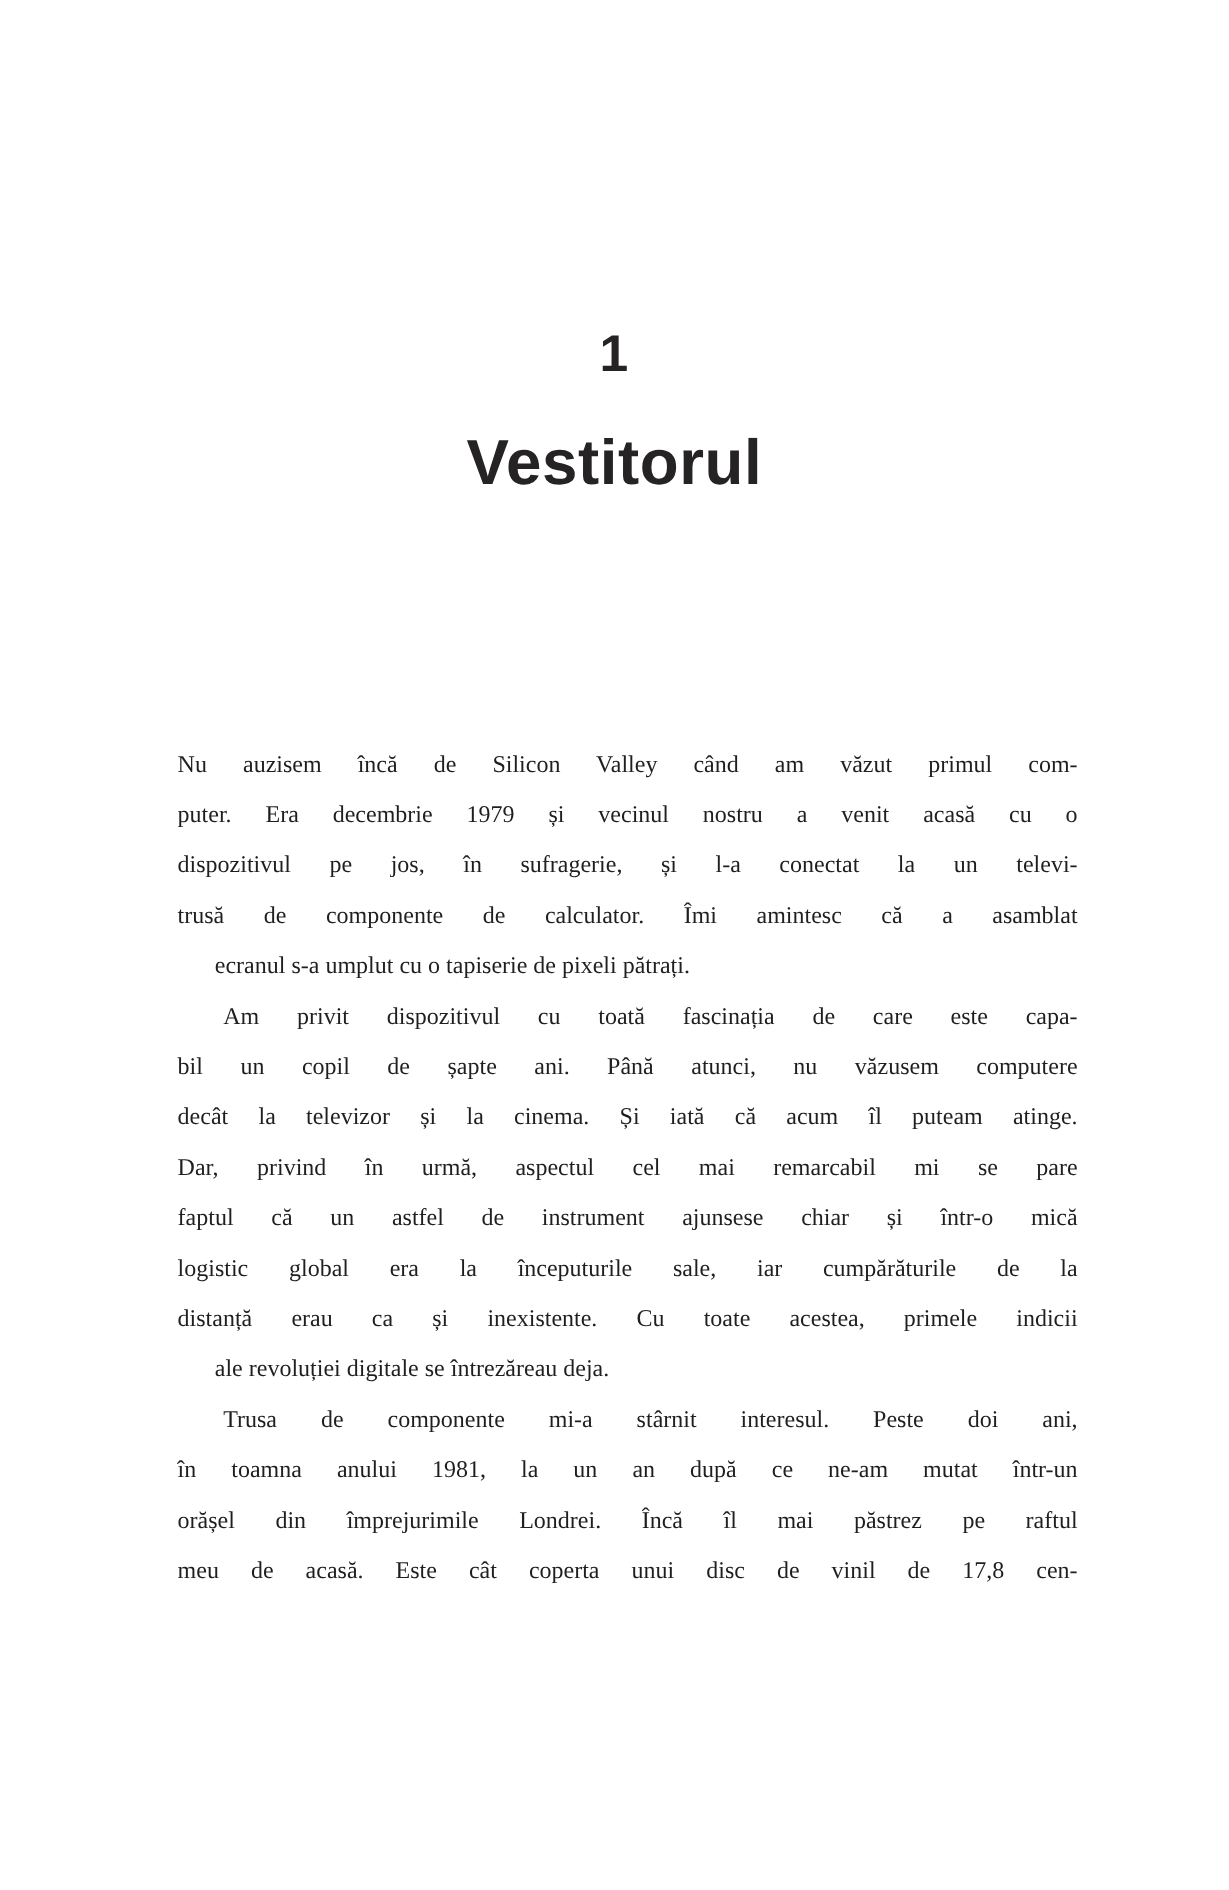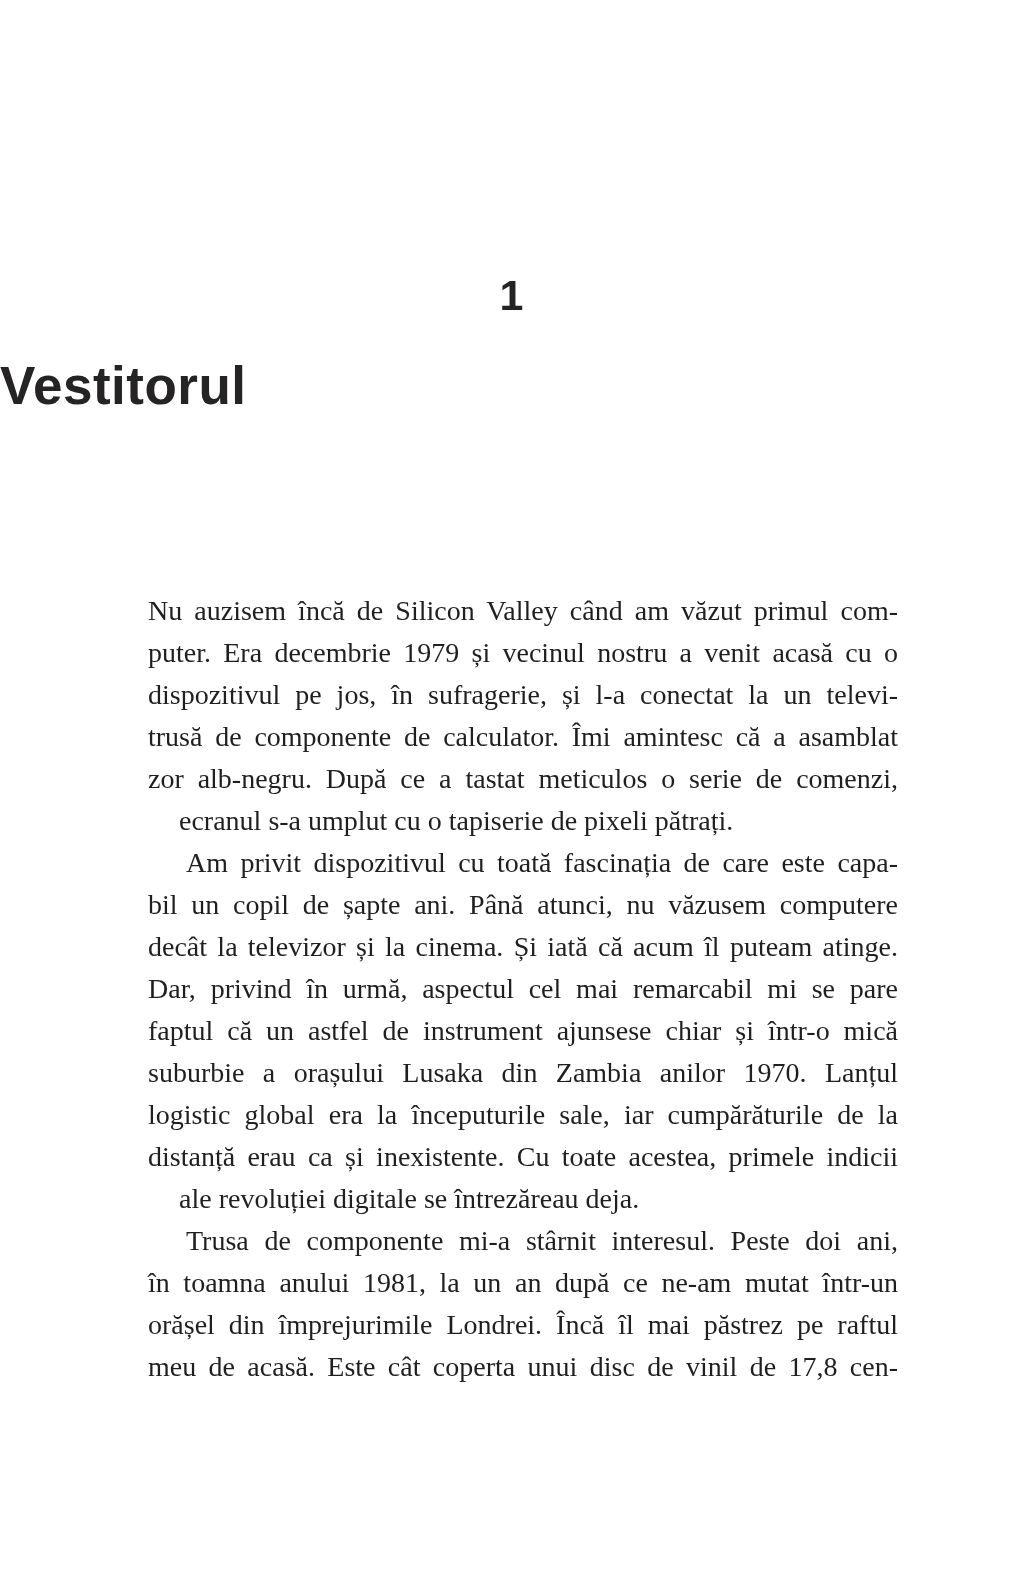--- a/index.html
+++ b/index.html
@@ -27,33 +27,34 @@
     line-height: 1.0;
     letter-spacing: 1px;
     color: #262324;
   }
   .chapter-title {
     position: absolute;
     top: 359px;
     left: 0;
     width: 1024px;
     margin: 0;
+    text-align: center;
     font-family: "Liberation Sans", sans-serif;
     font-weight: 700;
     font-size: 53px;
     line-height: 1.0;
     letter-spacing: 0.5px;
     color: #262324;
   }
   .body-text {
     position: absolute;
-    top: 590px;
+    top: 616px;
     left: 148px;
     width: 750px;
-    font-size: 28px;
+    font-size: 20px;
     line-height: 42px;
     color: #211e1f;
   }
   .paragraph {
     margin: 0;
     padding: 0;
   }
   .line {
     text-align: justify;
     text-align-last: justify;
@@ -71,30 +72,28 @@
 
 <div class="page" style="background: rgb(255, 255, 255);">
   <div class="chapter-number" style="color: rgb(38, 35, 36);">1</div>
   <h1 class="chapter-title" style="color: rgb(38, 35, 36);">Vestitorul</h1>
   <div class="body-text" style="color: rgb(33, 30, 31);">
       <div class="paragraph">
         <div class="line">Nu auzisem încă de Silicon Valley când am văzut primul com-</div>
         <div class="line">puter. Era decembrie 1979 și vecinul nostru a venit acasă cu o</div>
         <div class="line">dispozitivul pe jos, în sufragerie, și l-a conectat la un televi-</div>
         <div class="line">trusă de componente de calculator. Îmi amintesc că a asamblat</div>
-        <div class="line">zor alb-negru. După ce a tastat meticulos o serie de comenzi,</div>
         <div class="line last">ecranul s-a umplut cu o tapiserie de pixeli pătrați.</div>
       </div>
       <div class="paragraph">
         <div class="line indent">Am privit dispozitivul cu toată fascinația de care este capa-</div>
         <div class="line">bil un copil de șapte ani. Până atunci, nu văzusem computere</div>
         <div class="line">decât la televizor și la cinema. Și iată că acum îl puteam atinge.</div>
         <div class="line">Dar, privind în urmă, aspectul cel mai remarcabil mi se pare</div>
         <div class="line">faptul că un astfel de instrument ajunsese chiar și într-o mică</div>
-        <div class="line">suburbie a orașului Lusaka din Zambia anilor 1970. Lanțul</div>
         <div class="line">logistic global era la începuturile sale, iar cumpărăturile de la</div>
         <div class="line">distanță erau ca și inexistente. Cu toate acestea, primele indicii</div>
         <div class="line last">ale revoluției digitale se întrezăreau deja.</div>
       </div>
       <div class="paragraph">
         <div class="line indent">Trusa de componente mi-a stârnit interesul. Peste doi ani,</div>
         <div class="line">în toamna anului 1981, la un an după ce ne-am mutat într-un</div>
         <div class="line">orășel din împrejurimile Londrei. Încă îl mai păstrez pe raftul</div>
         <div class="line">meu de acasă. Este cât coperta unui disc de vinil de 17,8 cen-</div>
       </div>

